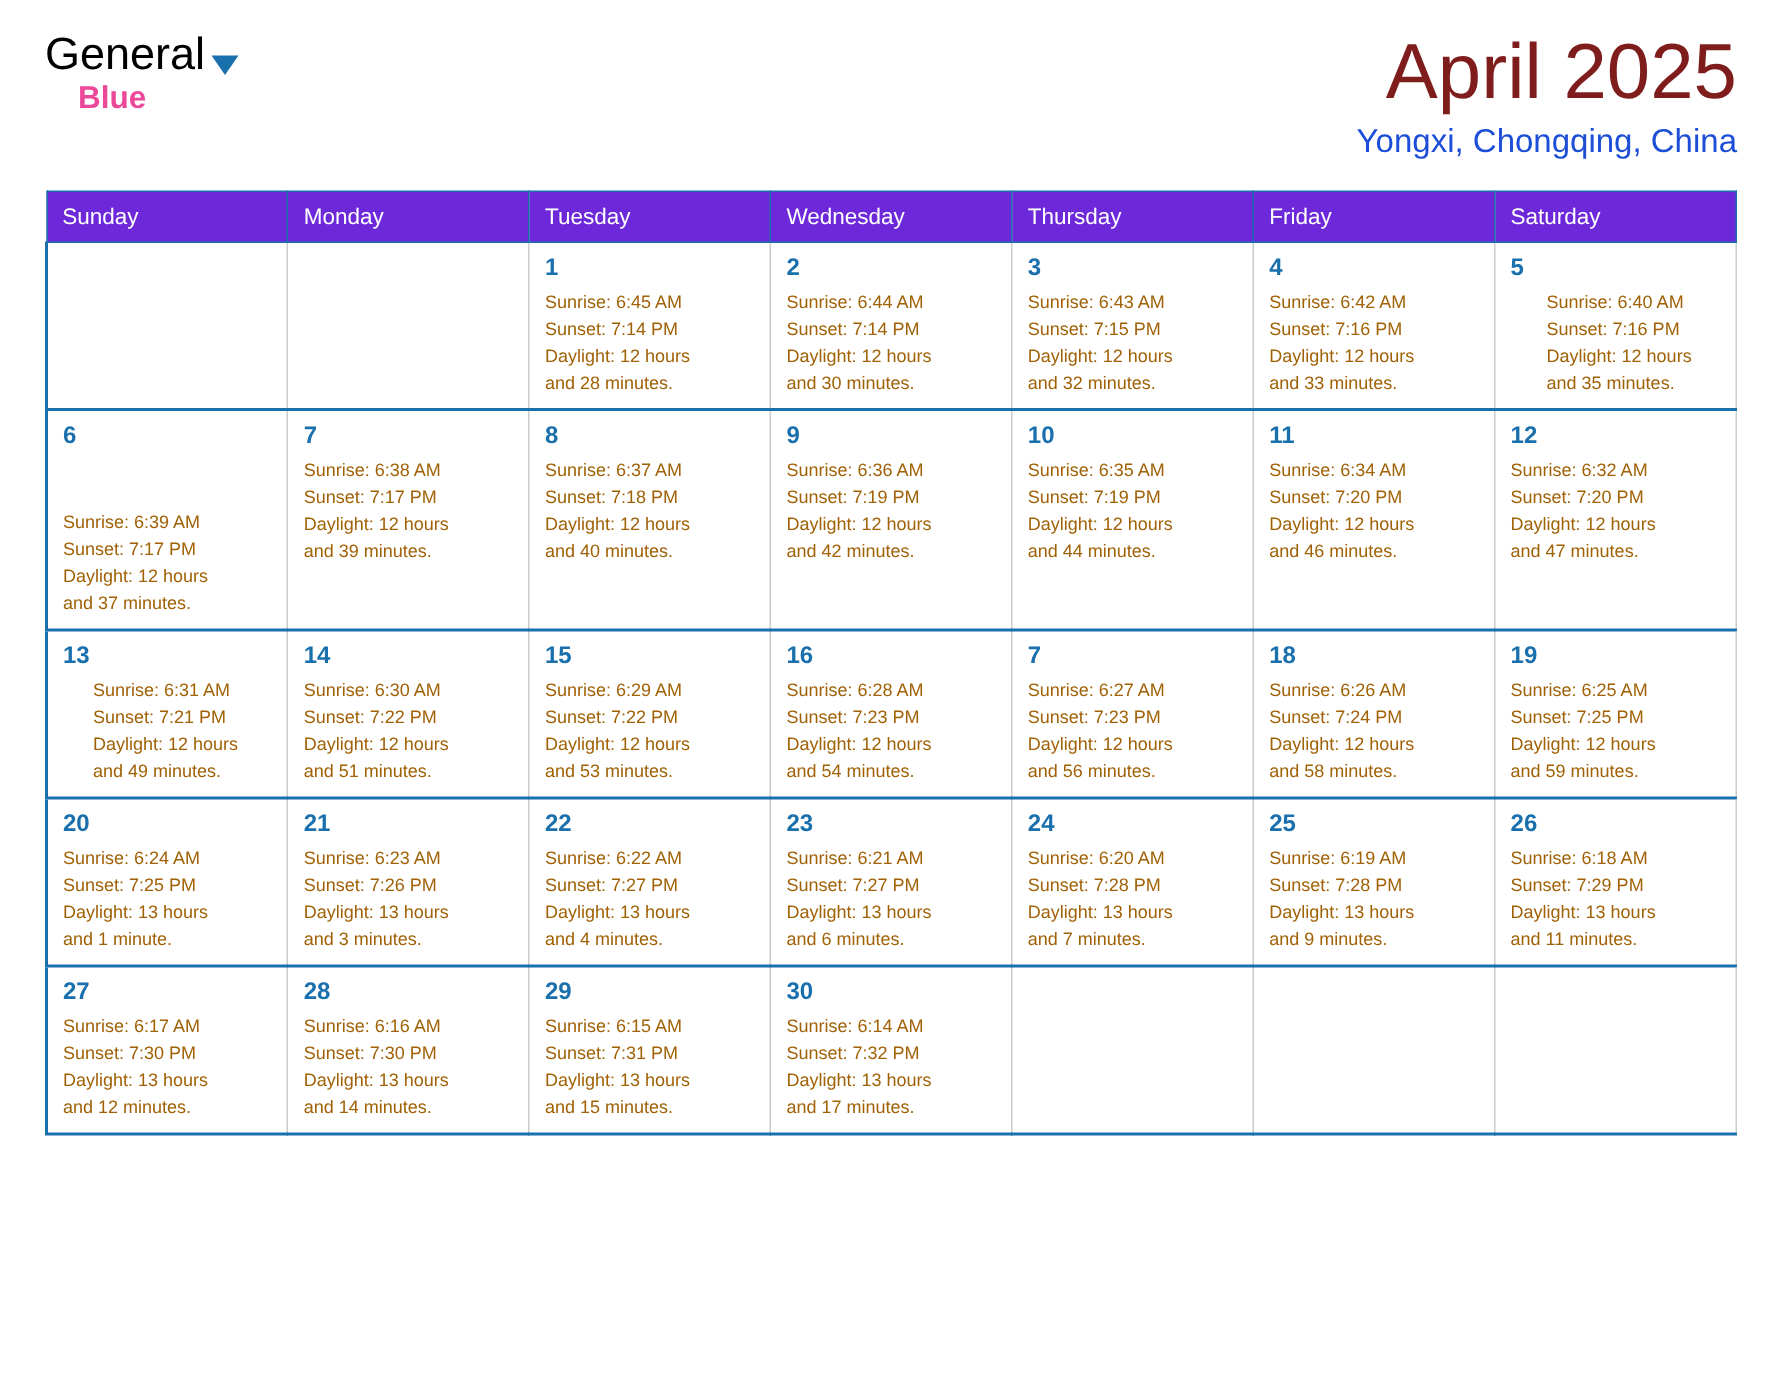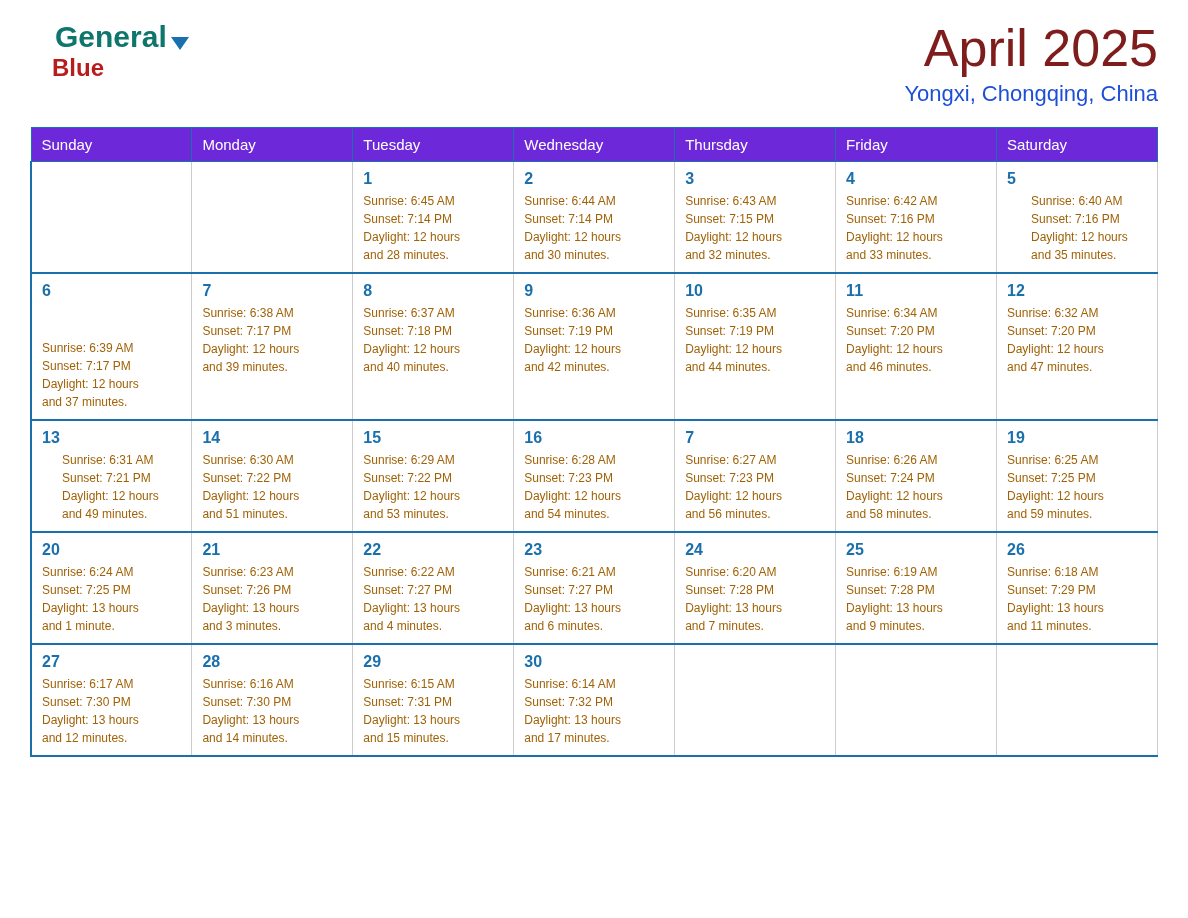--- a/index.html
+++ b/index.html
@@ -82,25 +82,25 @@
       display: flex;
       align-items: center;
     }
   </style>
 </head>
 <body>
 
 <div class="header">
   <div class="logo">
     <div class="logo-general-row">
-      <span style="font-size:30px;font-weight:bold;color:#0f766e;margin-left:25px;">General</span>
+      <span style="font-size:30px;font-weight:normal;color:#000000;">General</span>
       <span style="display:inline-block;width:0;height:0;border-left:9px solid transparent;border-right:9px solid transparent;border-top:13px solid #1a6fad;margin-left:4px;position:relative;top:6px;"></span>
     </div>
     <div>
-      <span style="font-size:24px;font-weight:bold;color:#b91c1c;margin-left:22px;">Blue</span>
+      <span style="font-size:21px;font-weight:bold;color:#ec4899;margin-left:22px;">Blue</span>
     </div>
   </div>
   <div class="title-block">
     <div class="month-year">April 2025</div>
     <div class="location">Yongxi, Chongqing, China</div>
   </div>
 </div>
 
 <table>
   <thead>

